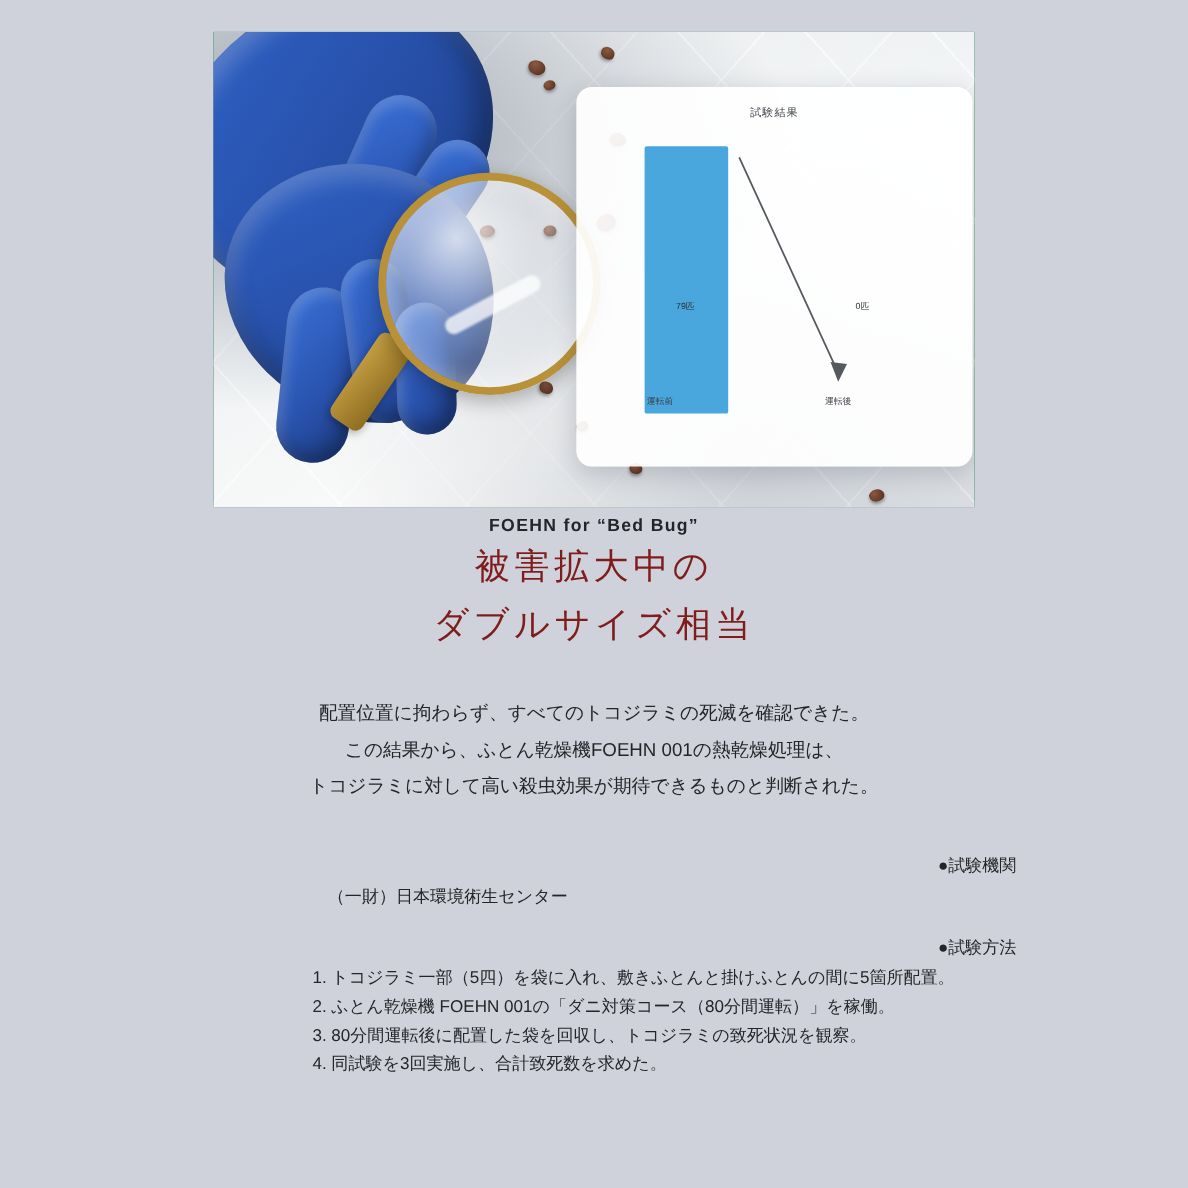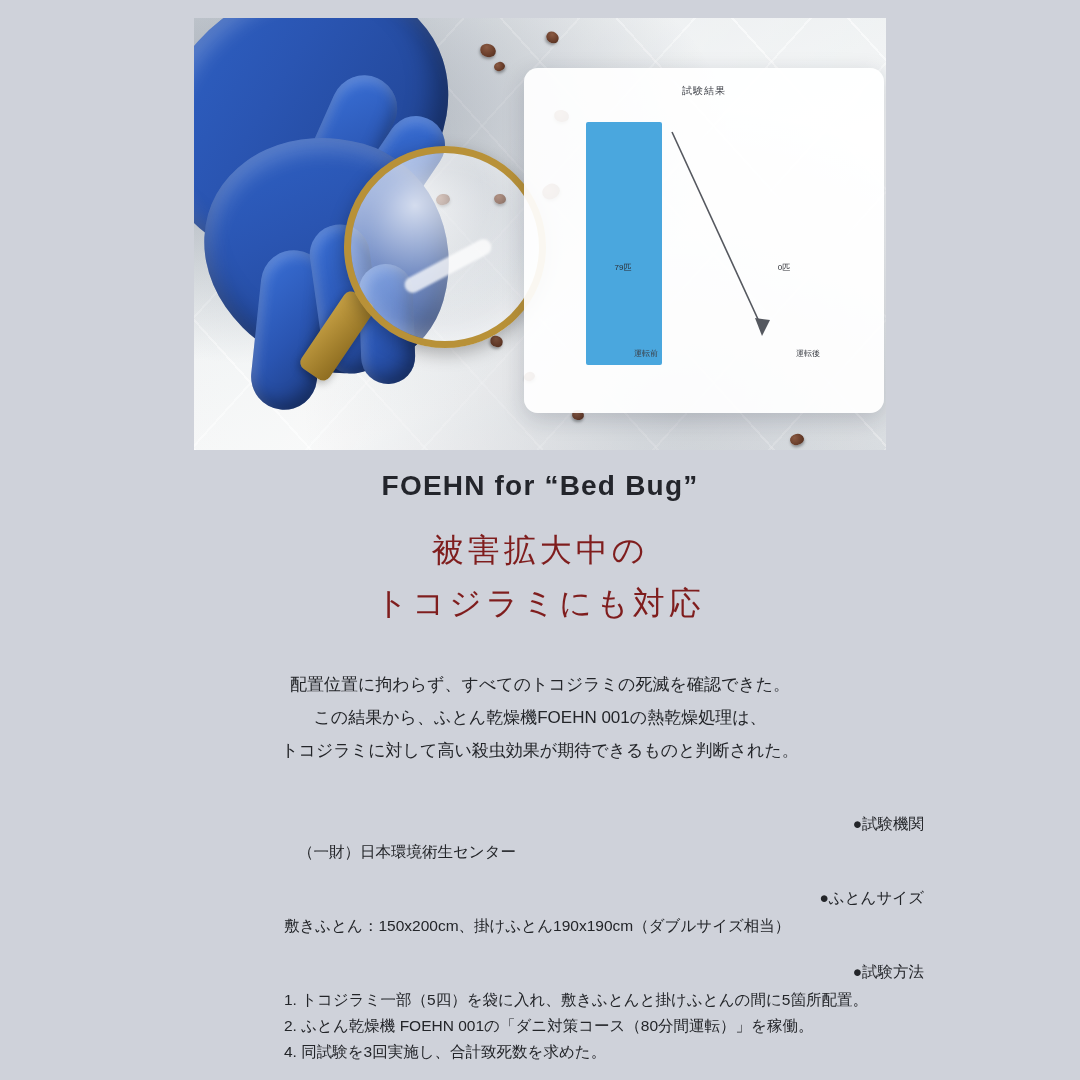--- a/index.html
+++ b/index.html
@@ -13,21 +13,21 @@
     font-family: "Liberation Sans", sans-serif;
     color: #2d2f36;
     overflow: hidden;
     position: relative;
   }
 
   
   .hero {
     position: absolute;
     left: 194px;
-    top: 18px;
+    top: 29px;
     width: 692px;
     height: 432px;
     overflow: hidden;
     background: #15803d;
   }
   
   .fabric {
     position: absolute;
     inset: 0;
     background:
@@ -152,41 +152,40 @@
     width: 60px;
   }
   .val-a { left: 69px; top: 152px; }
   .val-b { left: 230px; top: 152px; }
   .bar-label {
     position: absolute;
     bottom: 14px;
     font-size: 8px;
     color: #3a3d44;
     width: 70px;
-    text-align: right;
+    text-align: left;
     margin-top: 12px;
   }
   .lab-a { left: 64px; }
   .lab-b { left: 226px; }
   .arrow-svg { position: absolute; left: 0; top: 0; width: 100%; height: 100%; }
 
   
   .content {
     position: absolute;
     left: 0;
     top: 470px;
     width: 1080px;
   }
   .brand-line {
     text-align: center;
-    font-size: 28px;
+    font-size: 16px;
     font-weight: bold;
     letter-spacing: 1.2px;
     color: #23252b;
-    margin-bottom: 22px;
   }
   .headline {
     text-align: center;
     font-family: "Liberation Serif", serif;
     font-size: 32px;
     letter-spacing: 4px;
     color: #7f1d1d;
     line-height: 1.65;
   }
   .lead {
@@ -257,44 +256,41 @@
     </div>
   </div>
 </div>
 
 <div class="content">
 
   <div class="brand-line">FOEHN for “Bed Bug”</div>
 
   <div class="headline">
     <div>被害拡大中の</div>
-    <div>トコジラミにも対応</div>
+    <div>ダブルサイズ相当</div>
   </div>
 
   <div class="lead">
     <div>配置位置に拘わらず、すべてのトコジラミの死滅を確認できた。</div>
     <div>この結果から、ふとん乾燥機FOEHN 001の熱乾燥処理は、</div>
     <div>トコジラミに対して高い殺虫効果が期待できるものと判断された。</div>
   </div>
 
   <div class="details">
 
     <div class="sec">
       <div class="sec-head">●試験機関</div>
       <div class="indent">（一財）日本環境術生センター</div>
     </div>
 
-    <div class="sec">
-      <div class="sec-head">●ふとんサイズ</div>
-      <div>敷きふとん：150x200cm、掛けふとん190x190cm（ダブルサイズ相当）</div>
-    </div>
 
     <div class="sec">
       <div class="sec-head">●試験方法</div>
       <ul class="steps">
         <li>1. トコジラミ一部（5四）を袋に入れ、敷きふとんと掛けふとんの間に5箇所配置。</li>
         <li>2. ふとん乾燥機 FOEHN 001の「ダニ対策コース（80分間運転）」を稼働。</li>
+        <li>3. 80分間運転後に配置した袋を回収し、トコジラミの致死状況を観察。</li>
         <li>4. 同試験を3回実施し、合計致死数を求めた。</li>
       </ul>
     </div>
 
   </div>
 </div>
 
 </body></html>

